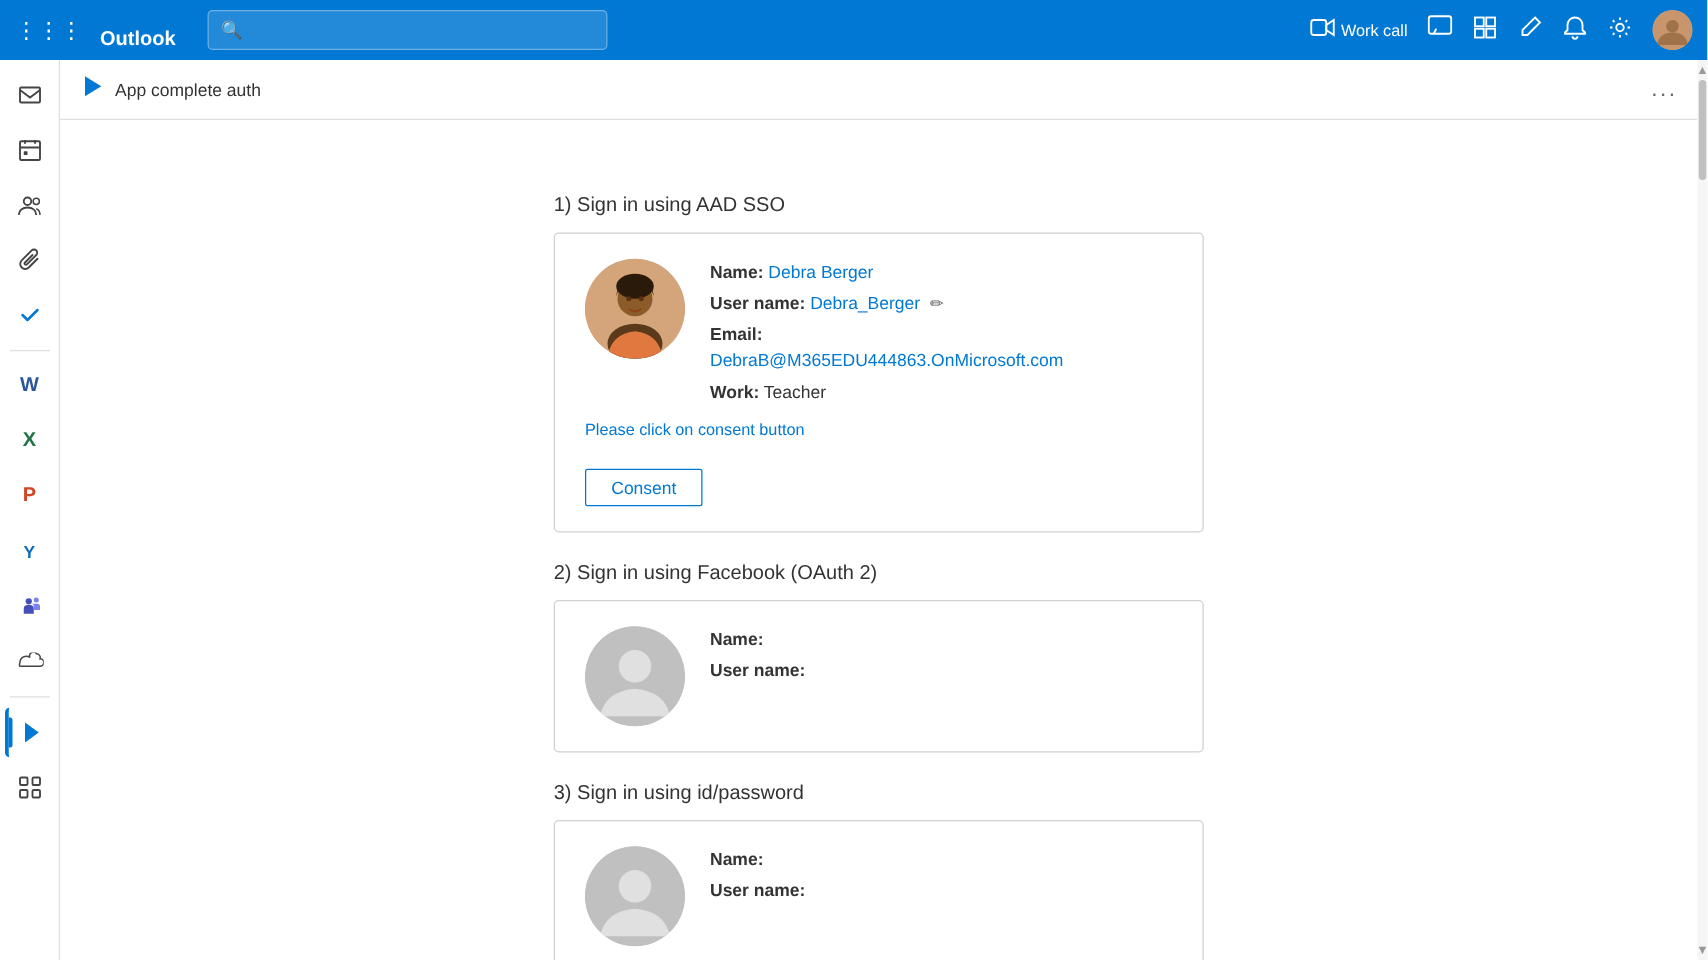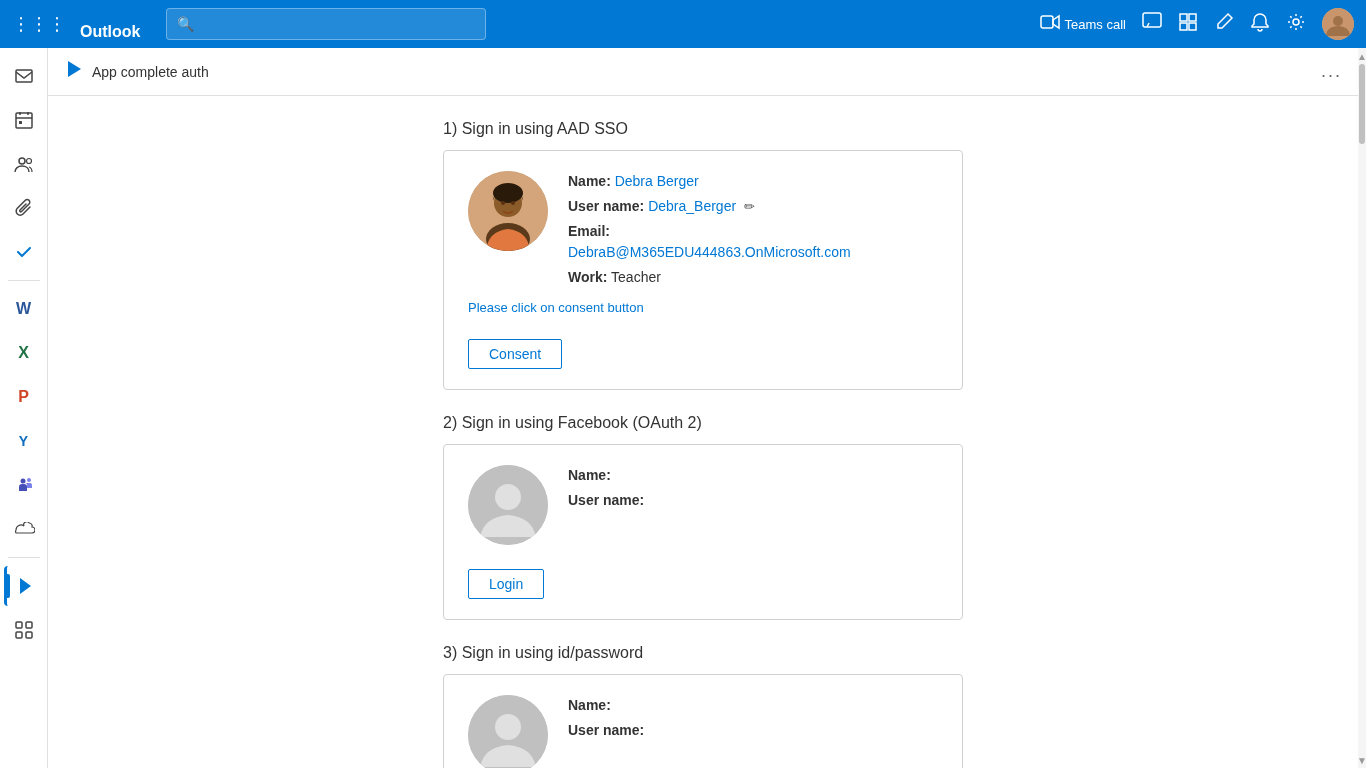--- a/index.html
+++ b/index.html
@@ -129,20 +129,21 @@
       background: #e0e0e0;
       margin: 4px 0;
     }
 
     
     .content-area {
       flex: 1;
       display: flex;
       flex-direction: column;
       overflow: hidden;
+      gap: 36px;
     }
 
     
     .breadcrumb-bar {
       height: 48px;
       display: flex;
       align-items: center;
       padding: 0 16px;
       border-bottom: 1px solid #e0e0e0;
       gap: 8px;
@@ -289,21 +290,21 @@
   </div>
   <div class="topbar-spacer"></div>
   <div class="topbar-actions">
     <div class="action-item">
       <span class="action-icon">
         <svg width="20" height="16" viewBox="0 0 20 16" fill="none" xmlns="http://www.w3.org/2000/svg">
           <rect x="1" y="2" width="12" height="12" rx="2" stroke="white" stroke-width="1.5" fill="none"></rect>
           <path d="M13 6l6-4v12l-6-4V6z" stroke="white" stroke-width="1.5" fill="none"></path>
         </svg>
       </span>
-      <span>Teams call</span>
+      <span>Work call</span>
     </div>
     <span class="action-icon">
       <svg width="20" height="20" viewBox="0 0 20 20" fill="none" xmlns="http://www.w3.org/2000/svg">
         <rect x="1" y="1" width="18" height="14" rx="2" stroke="white" stroke-width="1.5" fill="none"></rect>
         <path d="M5 15l2-4" stroke="white" stroke-width="1.5"></path>
       </svg>
     </span>
     <span class="action-icon">
       <svg width="20" height="20" viewBox="0 0 20 20" fill="none" xmlns="http://www.w3.org/2000/svg">
         <rect x="2" y="2" width="7" height="7" stroke="white" stroke-width="1.5" fill="none"></rect>
@@ -486,23 +487,20 @@
               <div class="detail-row">
                 <span class="detail-label">Name:</span>
                 <span class="detail-value dark"></span>
               </div>
               <div class="detail-row">
                 <span class="detail-label">User name:</span>
                 <span class="detail-value dark"></span>
               </div>
             </div>
           </div>
-          <div class="card-actions">
-            <button class="btn">Login</button>
-          </div>
         </div>
       </div>
 
       <div class="section">
         <div class="section-heading">3) Sign in using id/password</div>
         <div class="card">
           <div class="user-info-row">
             <div class="avatar-circle placeholder">
               <svg width="80" height="80" viewBox="0 0 80 80" xmlns="http://www.w3.org/2000/svg">
                 <circle cx="40" cy="40" r="40" fill="#c0c0c0"></circle>

